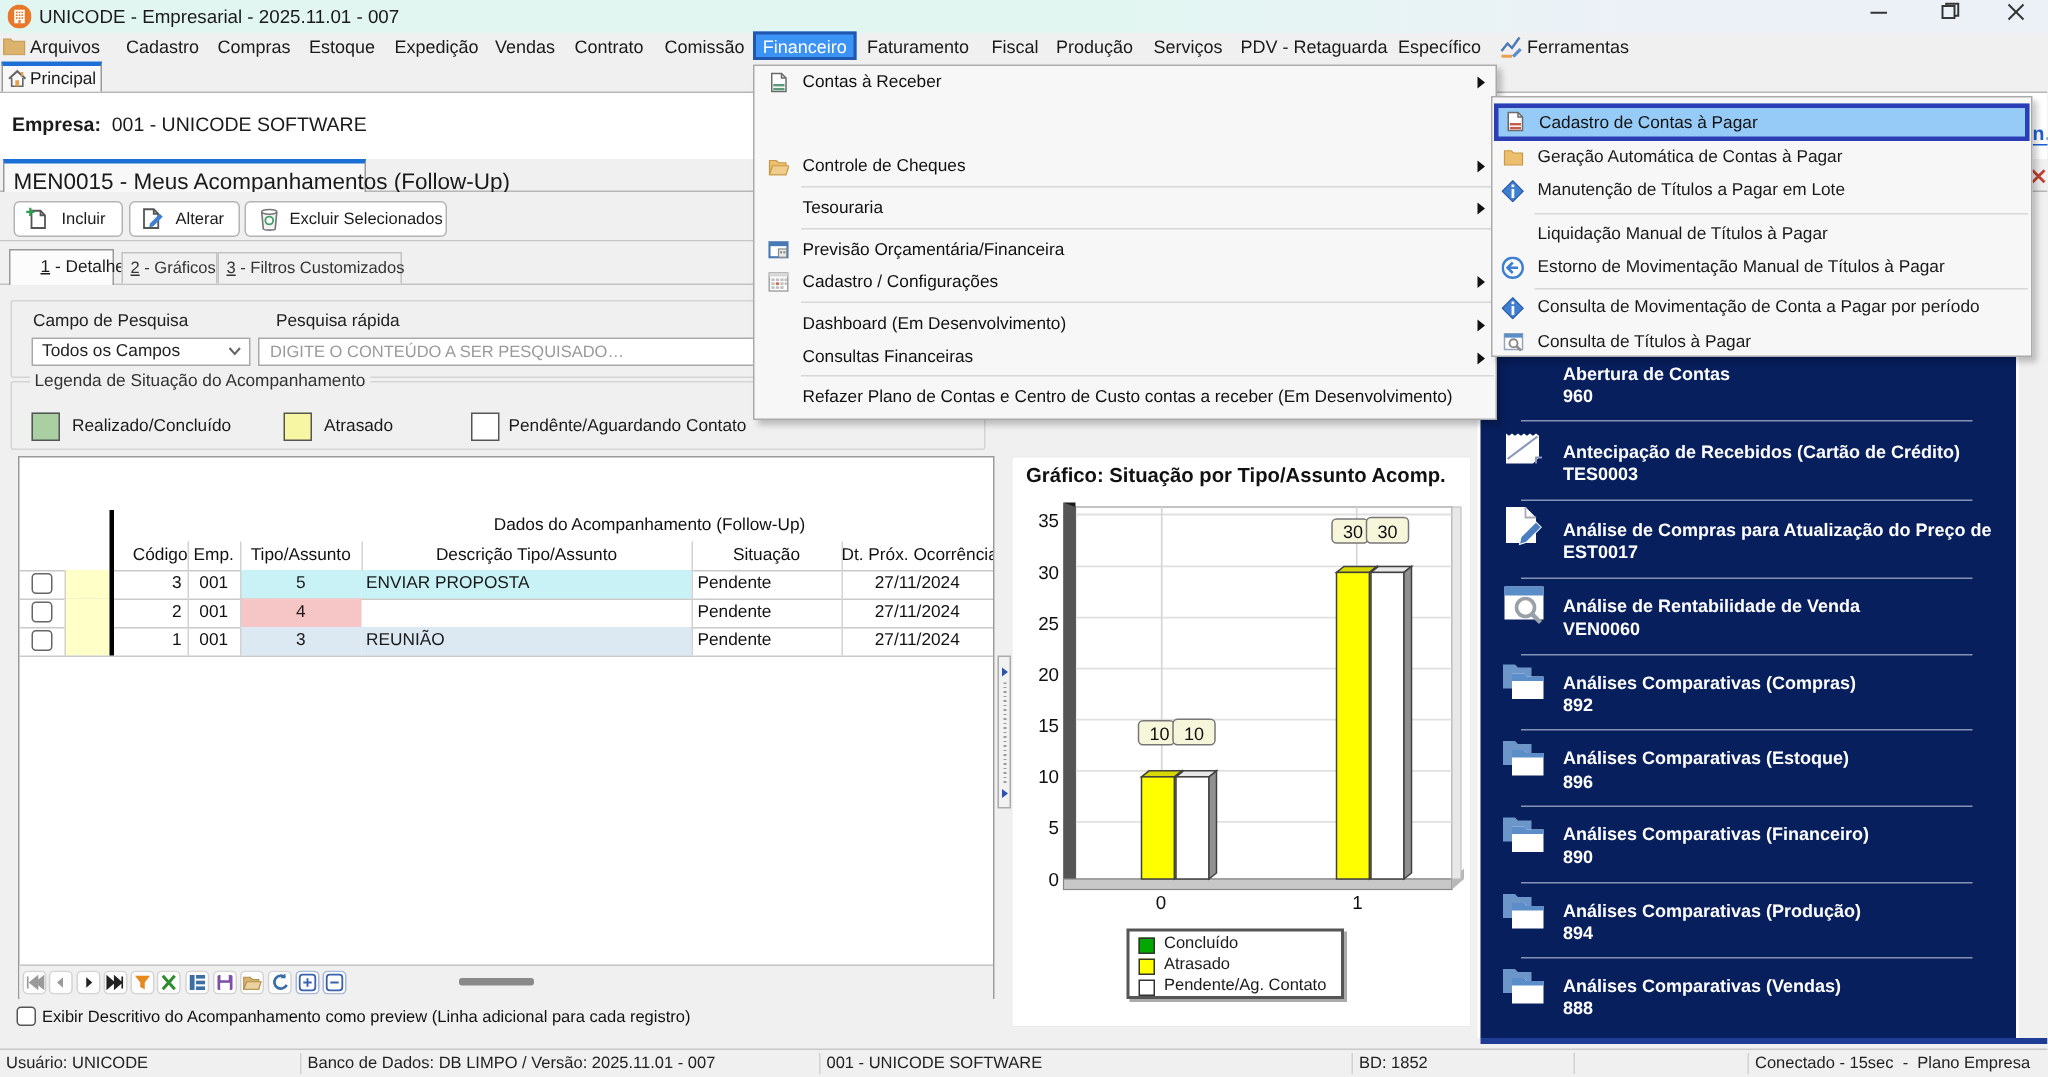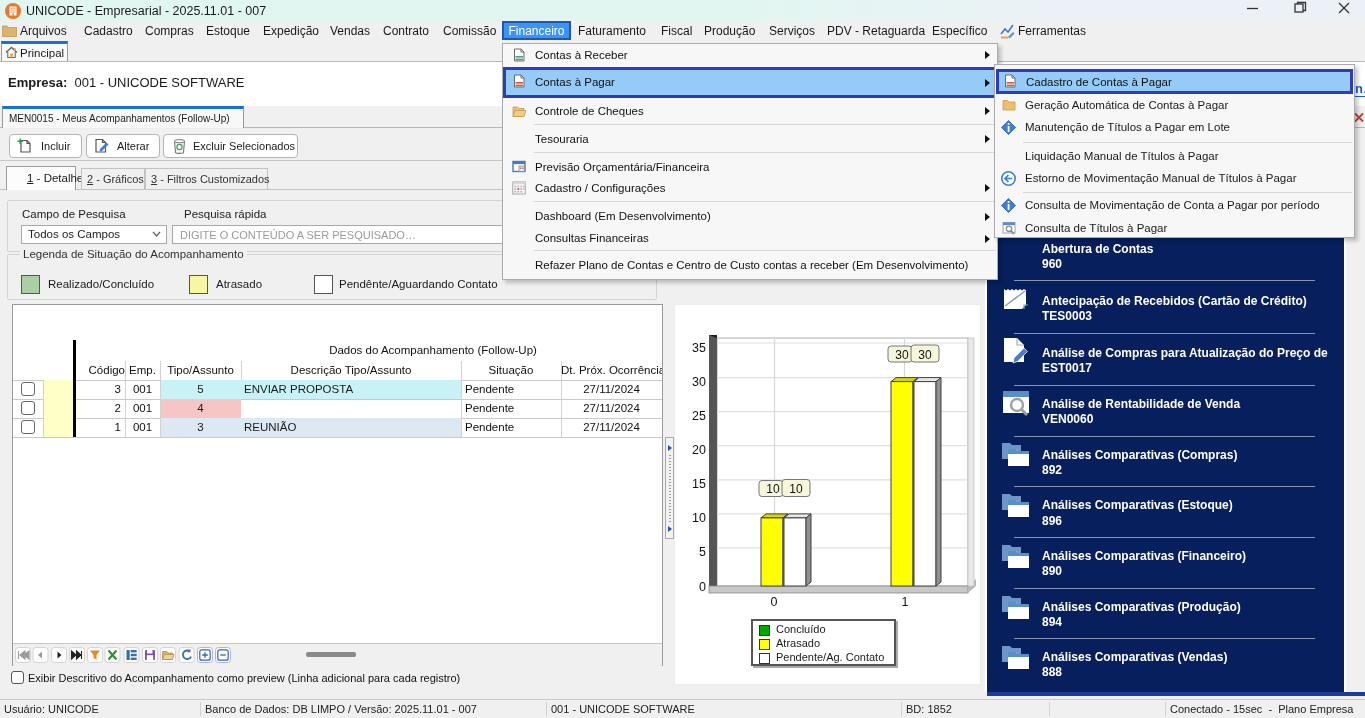--- a/index.html
+++ b/index.html
@@ -95,21 +95,21 @@
   </div>
 </div>
 
 <div class="a" style="left:0;top:62px;width:1365px;height:44px;background:#fff">
   <div class="a" style="left:8px;top:13px;font-size:13px"><b>Empresa:</b> &nbsp;001 - UNICODE SOFTWARE</div>
   <div class="a" style="left:1355px;top:19px;font-size:13px;color:#1c5fd4;border-bottom:1px solid #1c5fd4;font-weight:bold">n…</div>
 </div>
 
 <div class="a" style="left:0;top:106px;width:1365px;height:22px;background:#f0f0f0;border-bottom:1px solid #b6b6b6;box-sizing:border-box">
   <div class="a tabwhite" style="left:2px;top:0;width:242px;height:22px;border-top:3px solid #1c6fd4;box-sizing:border-box">
-    <div class="a" style="left:6px;top:4px;font-size:10px;white-space:nowrap">MEN0015 - Meus Acompanhamentos (Follow-Up)</div>
+    <div class="a" style="left:6px;top:4px;font-size:15px;white-space:nowrap">MEN0015 - Meus Acompanhamentos (Follow-Up)</div>
   </div>
   <svg class="a" style="left:1354px;top:6px" width="10" height="11" viewBox="0 0 10 11">
     <path d="M1 1.5 L9 9.5 M9 1.5 L1 9.5" stroke="#c04030" stroke-width="1.8"></path>
   </svg>
 </div>
 
 <div class="a" style="left:0;top:128px;width:663px;height:33px;background:#f0f0f0;border-bottom:1px solid #c6c6c6;box-sizing:border-box">
   <div class="a" style="left:9px;top:6px;width:71px;height:22px;background:#fff;border:1px solid #b4b4b4;border-radius:4px">
     <svg class="a" style="left:7px;top:3px" width="16" height="16" viewBox="0 0 16 16">
       <path d="M4 2.5 H10 L13 5.5 V14 H4 Z" fill="#fff" stroke="#555" stroke-width="1.2"></path>
@@ -300,20 +300,21 @@
 <div class="a" style="left:665px;top:437px;width:9px;height:102px;background:#f2f2f2;border:1px solid #aaa;box-sizing:border-box">
   <div class="a" style="left:2px;top:7px;width:0;height:0;border-left:4px solid #2a52b0;border-top:3.5px solid transparent;border-bottom:3.5px solid transparent"></div>
   <div class="a" style="left:2px;top:88px;width:0;height:0;border-left:4px solid #2a52b0;border-top:3.5px solid transparent;border-bottom:3.5px solid transparent"></div>
   <div class="a" style="left:3px;top:17px;width:2px;height:68px;background:repeating-linear-gradient(180deg,#9a9a9a 0 1px,transparent 1px 3px)"></div>
 </div>
 
 <div class="a" style="left:11px;top:671px;width:13px;height:13px;border:1.3px solid #555;border-radius:3px;background:#fff;box-sizing:border-box"></div>
 <div class="a" style="left:28px;top:672px;font-size:11px;color:#111">Exibir Descritivo do Acompanhamento como preview (Linha adicional para cada registro)</div>
 
 <div class="a" style="left:674px;top:304px;width:307px;height:381px;background:#fff;border:1px solid #ececec;box-sizing:border-box">
+  <div class="a b" style="left:9px;top:4px;font-size:13.5px;color:#111">Gráfico: Situação por Tipo/Assunto Acomp.</div>
   <svg class="a" style="left:3px;top:20px" width="301" height="296" viewBox="0 0 301 296">
     <g>
       <rect x="39" y="13" width="251" height="248" fill="#ffffff" stroke="#b0b0b0" stroke-width="1"></rect>
       <g stroke="#e0e0e0" stroke-width="1.2">
         <line x1="39" y1="18" x2="290" y2="18"></line>
         <line x1="39" y1="52.6" x2="290" y2="52.6"></line>
         <line x1="39" y1="86.7" x2="290" y2="86.7"></line>
         <line x1="39" y1="120.7" x2="290" y2="120.7"></line>
         <line x1="39" y1="154.8" x2="290" y2="154.8"></line>
         <line x1="39" y1="188.9" x2="290" y2="188.9"></line>
@@ -475,30 +476,20 @@
 
   <svg class="mico" style="top:4px" viewBox="0 0 14 14">
     <path d="M2.5 1 H9 L12 4 V13 H2.5 Z" fill="#fff" stroke="#6a6a6a" stroke-width="1"></path>
     <path d="M9 1 V4 H12" fill="none" stroke="#6a6a6a" stroke-width="1"></path>
     <rect x="3.5" y="8" width="7.5" height="1.6" fill="#5a9a7a"></rect>
     <rect x="3.5" y="10.6" width="7.5" height="1.6" fill="#5a9a7a"></rect>
   </svg>
   <div class="mi" style="top:4px">Contas à Receber</div>
   <div class="arr" style="top:7px"></div>
 
-  <div class="a" style="left:0;top:23px;width:494px;height:31px;background:#96cbf7;border:3px solid #2b3eb5;box-sizing:border-box">
-    <svg class="a" style="left:6px;top:4px;width:14px;height:14px" viewBox="0 0 14 14">
-      <path d="M2.5 1 H9 L12 4 V13 H2.5 Z" fill="#fff" stroke="#6a6a6a" stroke-width="1"></path>
-      <path d="M9 1 V4 H12" fill="none" stroke="#6a6a6a" stroke-width="1"></path>
-      <rect x="3.5" y="8" width="7.5" height="1.6" fill="#c85a4a"></rect>
-      <rect x="3.5" y="10.6" width="7.5" height="1.6" fill="#c85a4a"></rect>
-    </svg>
-    <div class="a" style="left:29px;top:5px;font-size:11.5px;color:#111;line-height:15px">Contas à Pagar</div>
-    <div class="a" style="right:4px;top:9px;width:0;height:0;border-left:5px solid #111;border-top:4px solid transparent;border-bottom:4px solid transparent"></div>
-  </div>
 
   <svg class="mico" style="top:60px" viewBox="0 0 14 14">
     <path d="M1 3 H5.5 L7 4.5 H12 V12.5 H1 Z" fill="#ecbe6e" stroke="#c89a46 " stroke-width="0.8"></path>
     <path d="M1 12.5 L3 6.5 H14 L12 12.5 Z" fill="#f0cd8c" stroke="#c89a46" stroke-width="0.8"></path>
   </svg>
   <div class="mi" style="top:60px">Controle de Cheques</div>
   <div class="arr" style="top:63px"></div>
   <div class="sep" style="left:31px;right:1px;top:80px"></div>
 
   <div class="mi" style="top:88px">Tesouraria</div>

